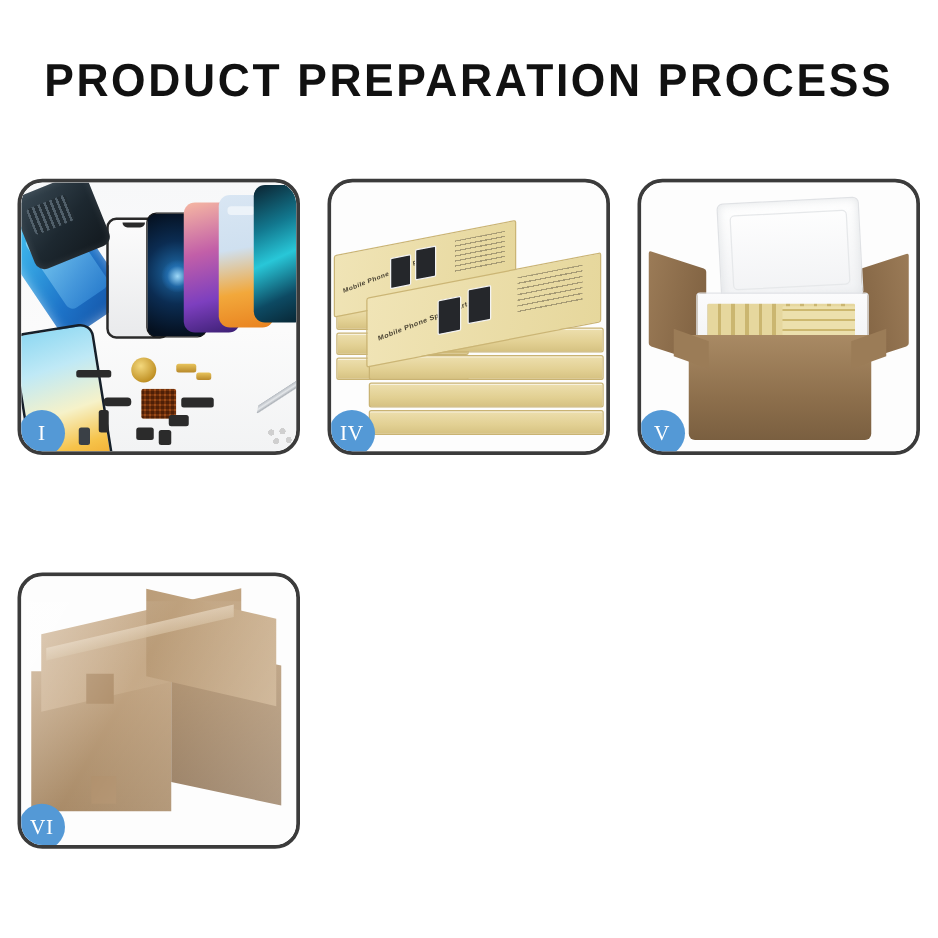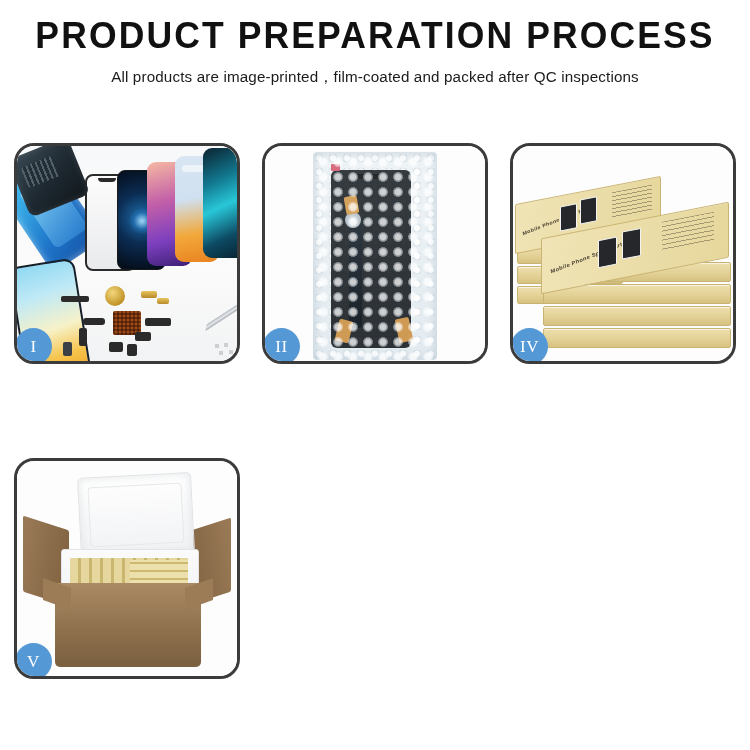--- a/index.html
+++ b/index.html
@@ -7,21 +7,21 @@
   body{
     width:750px;height:750px;
     background:#ffffff;
     font-family:"Liberation Sans","DejaVu Sans",sans-serif;
     overflow:hidden;
     position:relative;
   }
   .page{width:750px;height:750px;position:relative;background:#fff;}
 
   
-  .header{padding-top:17px;text-align:center;}
+  .header{padding-top:46px;text-align:center;}
   .title{
     font-size:37px;
     font-weight:700;
     letter-spacing:2.2px;
     color:#111111;
     line-height:1.05;
     transform:scaleX(.96);
     white-space:nowrap;
   }
   .subtitle{
@@ -356,21 +356,20 @@
     pointer-events:none;
   }
 </style>
 </head>
 <body>
 
 <div class="page">
 
   <div class="header">
     <div class="title">PRODUCT PREPARATION PROCESS</div>
-    <div class="subtitle">All products are image-printed，film-coated and packed after QC inspections</div>
   </div>
 
   <div class="grid">
 
     <div class="panel">
       <div class="stage p1">
         <div class="ph-blue ph"></div>
         <div class="ph-glass ph"></div>
         <div class="ph-dark ph"></div>
         <div class="ph-purple ph"></div>
@@ -389,35 +388,20 @@
         <div class="chip" style="left:92px;top:196px;width:14px;height:10px;"></div>
         <div class="chip" style="left:110px;top:198px;width:10px;height:12px;border-radius:2px;"></div>
         <div class="chip" style="left:46px;top:196px;width:9px;height:14px;background:#3a4046;"></div>
         <div class="chip" style="left:118px;top:186px;width:16px;height:9px;"></div>
         <div class="screws"></div>
         <div class="tweezer"></div>
       </div>
       <div class="badge">I</div>
     </div>
 
-    <div class="panel">
-      <div class="stage p2">
-        <div class="bubblebag">
-          <div class="scr-in"></div>
-          <div class="flex-strip"></div>
-          <div class="flex-dot"></div>
-          <div class="tape-a"></div>
-          <div class="tape-b"></div>
-          <div class="tape-c"></div>
-          <div class="pinkmark"></div>
-          <div class="bubblegloss"></div>
-        </div>
-      </div>
-      <div class="badge">II</div>
-    </div>
 
 
     <div class="panel">
       <div class="stage p4">
         <div class="stack">
 
           <div class="kbox" style="left:2px;top:62px;width:104px;height:16px;"></div>
           <div class="kbox" style="left:2px;top:82px;width:104px;height:16px;"></div>
           <div class="kbox" style="left:2px;top:102px;width:104px;height:16px;"></div>
           <div class="kbox" style="left:2px;top:122px;width:104px;height:16px;"></div>
@@ -457,15 +441,28 @@
           <div class="goldrows"></div>
         </div>
         <div class="cartonBody">
           <div class="cartonLipL"></div>
           <div class="cartonLipR"></div>
         </div>
       </div>
       <div class="badge">V</div>
     </div>
 
+    <div class="panel">
+      <div class="stage p6">
+        <div class="bx-front"></div>
+        <div class="bx-side"></div>
+        <div class="bx-top"></div>
+        <div class="bx-top2"></div>
+        <div class="bx-tape"></div>
+        <div class="bx-tab1"></div>
+        <div class="bx-tab2"></div>
+        <div class="bx-wrap"></div>
+      </div>
+      <div class="badge">VI</div>
+    </div>
 
   </div>
 </div>
 
 </body></html>

